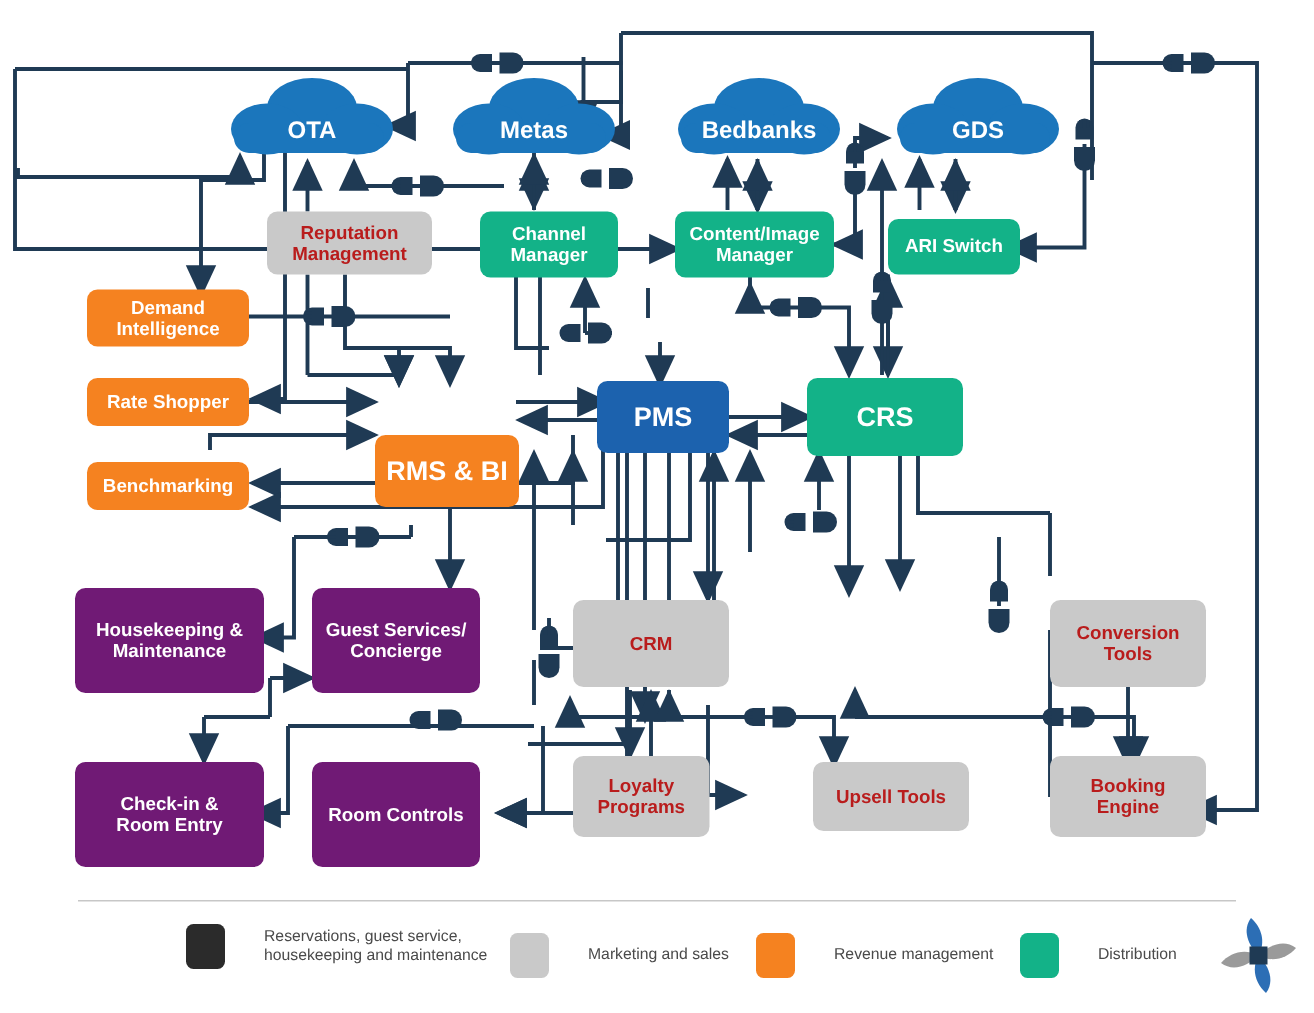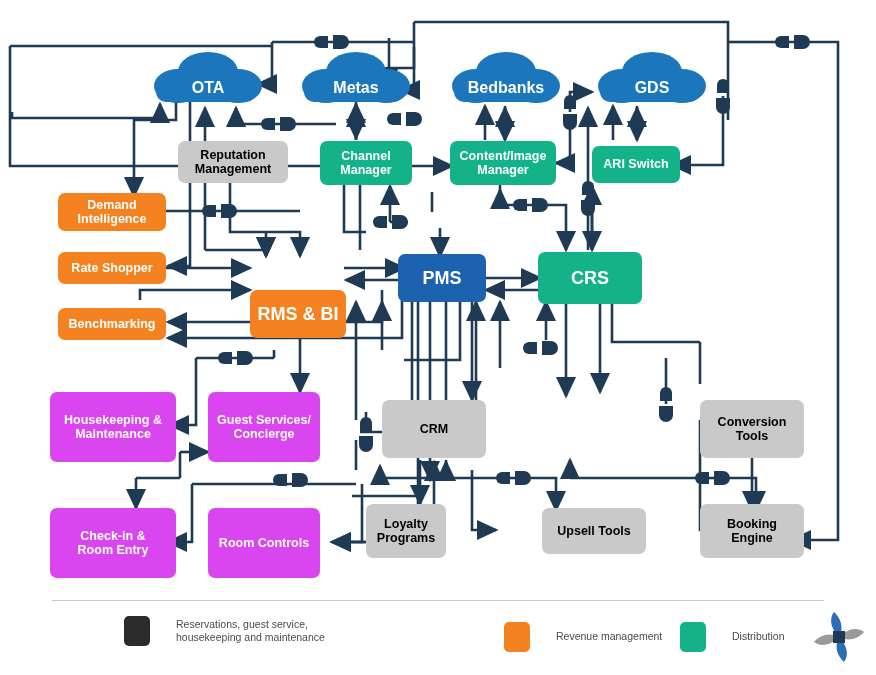--- a/index.html
+++ b/index.html
@@ -3,22 +3,22 @@
 <meta charset="utf-8">
 <style>
   html,body{margin:0;padding:0;background:#ffffff;}
   body{width:876px;height:675px;font-family:"Liberation Sans",sans-serif;overflow:hidden;}
   #stage{position:relative;width:876px;height:675px;background:#fff;}
   svg#wires{position:absolute;left:0;top:0;width:876px;height:675px;}
   .node{position:absolute;display:flex;align-items:center;justify-content:center;text-align:center;border-radius:7px;box-sizing:border-box;line-height:1.15;}
   .n-orange{background:#F58220;color:#ffffff;}
   .n-blue{background:#1C62AE;color:#ffffff;}
   .n-teal{background:#13B288;color:#ffffff;}
-  .n-grey{background:#C9C9C9;color:#000000;}
-  .n-dark{background:#d946ef;color:#ffffff;}
+  .n-grey{background:#C9C9C9;color:#b91c1c;}
+  .n-dark{background:#701a75;color:#ffffff;}
   .big{font-size:18px;font-weight:700;}
   .mid{font-size:12.5px;font-weight:700;}
   .cloudlbl{position:absolute;color:#ffffff;font-size:16px;font-weight:700;text-align:center;}
   .legend{position:absolute;left:52px;top:600px;width:772px;height:60px;}
   .legend hr{border:none;border-top:1px solid #c7c7c7;margin:0;}
   .lg-row{position:absolute;top:16px;left:0;width:772px;height:44px;}
   .lg-item{position:absolute;display:flex;align-items:center;gap:26px;}
   .lg-sw{width:26px;height:30px;border-radius:5px;flex:none;}
   .lg-tx{font-size:10.5px;color:#4a4a4a;line-height:1.25;}
   #logo{position:absolute;right:6px;top:608px;width:62px;height:58px;}
@@ -299,39 +299,43 @@
 Tools</span>
     </div>
 
   <div class="node n-dark mid" style="left:50px;top:508px;width:126px;height:70px;">
       <span style="white-space:pre-line">Check-in &amp;
 Room Entry</span>
     </div>
   <div class="node n-dark mid" style="left:208px;top:508px;width:112px;height:70px;">
       <span style="white-space:pre-line">Room Controls</span>
     </div>
-  <div class="node n-grey mid" style="left:366px;top:504px;width:80px;height:54px;">
+  <div class="node n-grey mid" style="left:382px;top:504px;width:91px;height:54px;">
       <span style="white-space:pre-line">Loyalty
 Programs</span>
     </div>
   <div class="node n-grey mid" style="left:542px;top:508px;width:104px;height:46px;">
       <span style="white-space:pre-line">Upsell Tools</span>
     </div>
   <div class="node n-grey mid" style="left:700px;top:504px;width:104px;height:54px;">
       <span style="white-space:pre-line">Booking
 Engine</span>
     </div>
 
   <div class="legend">
     <hr>
     <div class="lg-row">
       <div class="lg-item" style="left:72px;top:0;">
         <span class="lg-sw" style="background:#2B2B2B"></span>
         <span class="lg-tx" style="white-space:pre-line">Reservations, guest service,
 housekeeping and maintenance</span>
+      </div>
+      <div class="lg-item" style="left:288px;top:6px;">
+        <span class="lg-sw" style="background:#C9C9C9"></span>
+        <span class="lg-tx" style="white-space:pre-line">Marketing and sales</span>
       </div>
       <div class="lg-item" style="left:452px;top:6px;">
         <span class="lg-sw" style="background:#F58220"></span>
         <span class="lg-tx" style="white-space:pre-line">Revenue management</span>
       </div>
       <div class="lg-item" style="left:628px;top:6px;">
         <span class="lg-sw" style="background:#13B288"></span>
         <span class="lg-tx" style="white-space:pre-line">Distribution</span>
       </div>
     </div>

